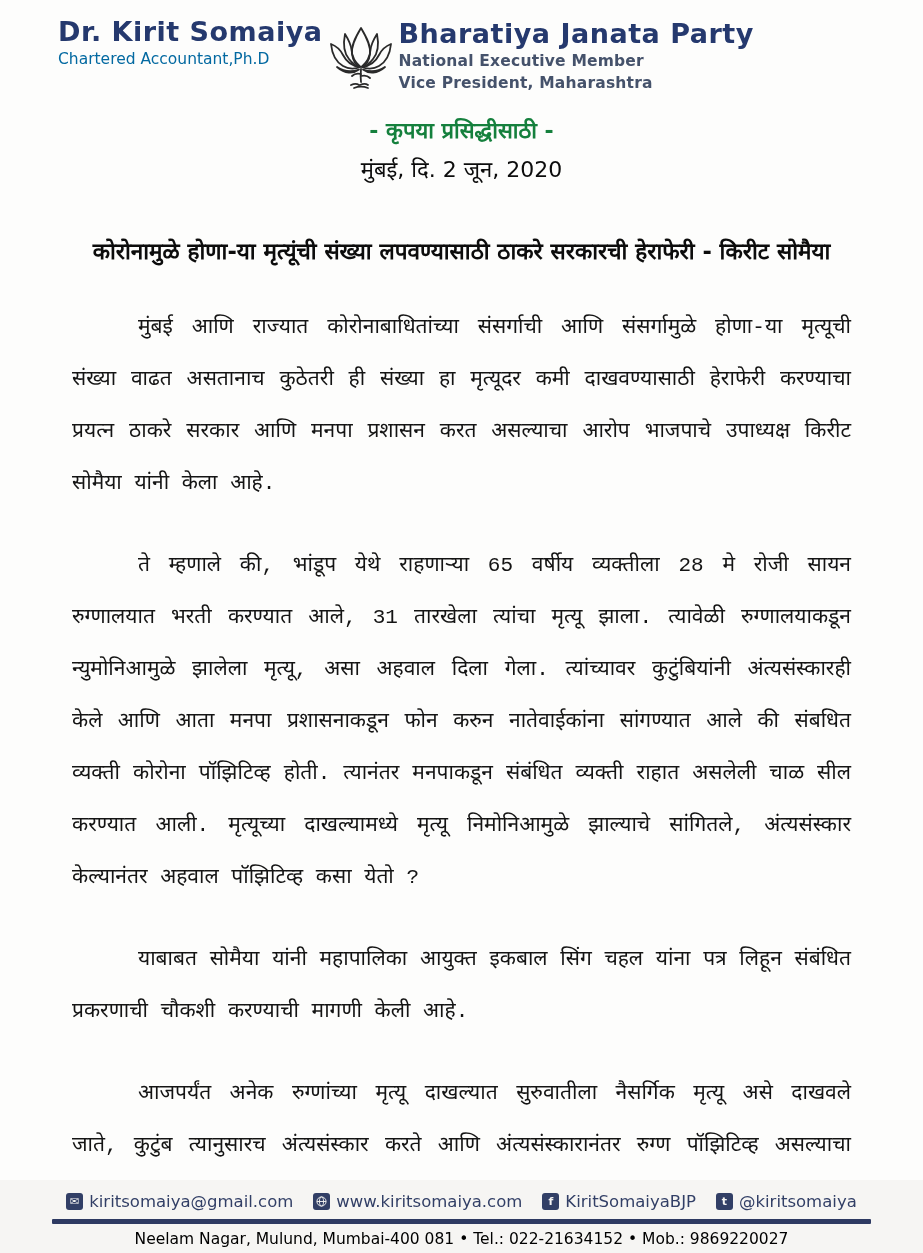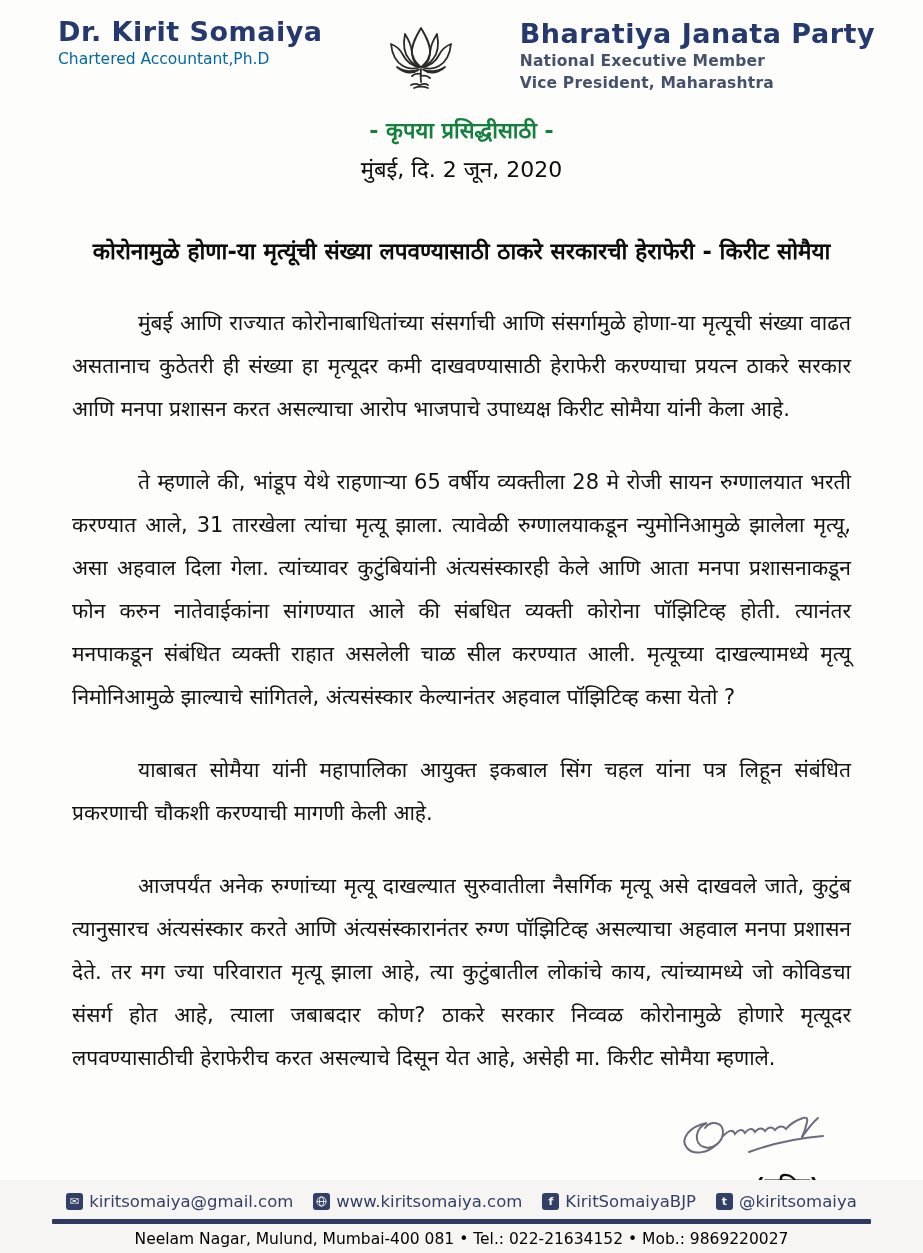--- a/index.html
+++ b/index.html
@@ -11,21 +11,21 @@
     height: 1253px;
     margin: 0 auto;
     background: #fdfdfc;
     color: #161616;
     overflow: hidden;
   }
 
   
   .header {
     display: flex;
-    justify-content: space-between;
+    justify-content: flex-start;
     align-items: flex-start;
     padding: 16px 48px 0 58px;
   }
   .hdr-left { text-align: left; }
   .hdr-right { text-align: left; padding-top: 2px; }
   .hdr-name {
     font-size: 27px;
     font-weight: bold;
     color: #25396e;
     letter-spacing: 0.5px;
@@ -62,25 +62,26 @@
     font-weight: bold;
     color: #0c0c0c;
     margin-top: 52px;
     padding: 0 72px;
   }
 
   
   .body-text { padding: 0 72px; margin-top: 36px; }
   .body-text p {
     font-size: 21px;
-    line-height: 43px;
+    line-height: 52px;
     text-align: justify;
     text-indent: 66px;
     color: #141414;
     margin-bottom: 30px;
+    font-family: Liberation Mono, monospace;
   }
 
   
   .sign-row {
     position: relative;
     height: 108px;
   }
   .sign-svg {
     position: absolute;
     right: 82px;

